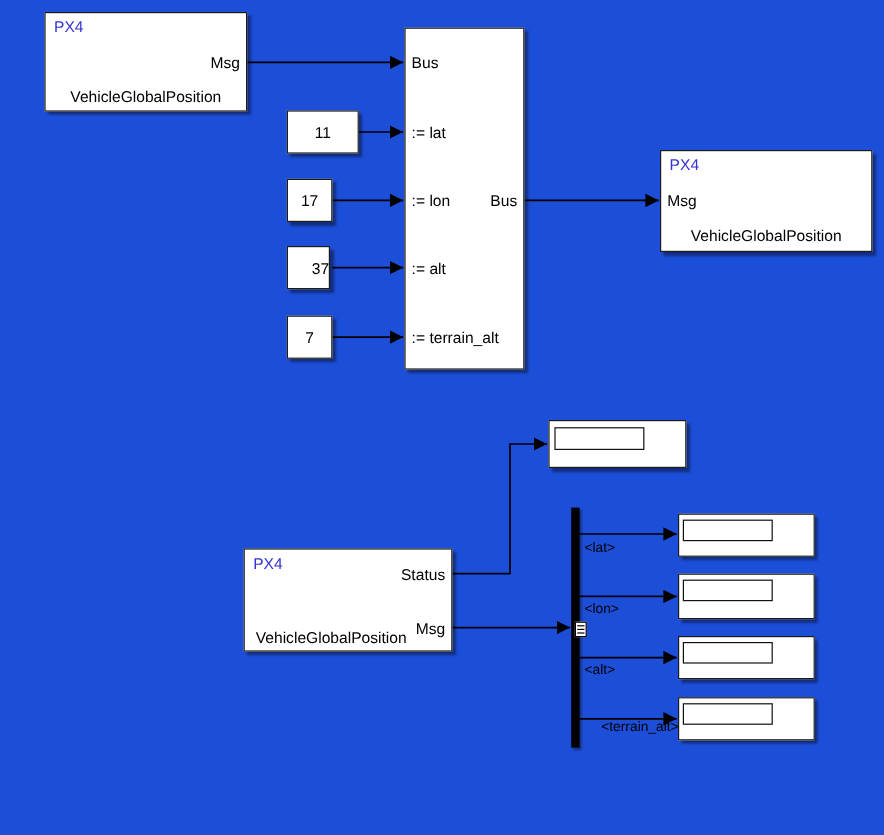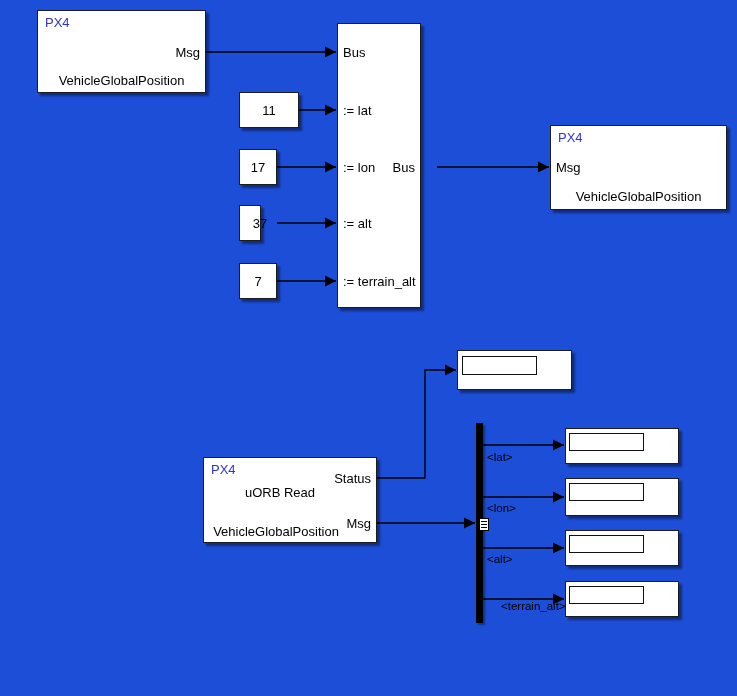--- a/index.html
+++ b/index.html
@@ -66,46 +66,45 @@
     <span class="pl r" style="top:34px;">Msg</span>
     <span class="ctr" style="top:62px;">VehicleGlobalPosition</span>
   </div>
 
   <div class="blk const" style="left:239px;top:92px;width:60px;height:36px;">
     <span>11</span>
   </div>
   <div class="blk const" style="left:239px;top:149px;width:38px;height:36px;">
     <span>17</span>
   </div>
-  <div class="blk const" style="left:239px;top:205px;width:22px;height:36px;padding-left:20px;">
+  <div class="blk const" style="left:239px;top:205px;width:36px;height:36px;padding-left:20px;">
     <span>37</span>
   </div>
   <div class="blk const" style="left:239px;top:263px;width:38px;height:36px;">
     <span>7</span>
   </div>
 
-  <div class="blk" style="left:337px;top:23px;width:84px;height:285px;">
+  <div class="blk" style="left:337px;top:23px;width:100px;height:285px;">
     <span class="pl l" style="top:21px;">Bus</span>
     <span class="pl l" style="top:79px;">:= lat</span>
     <span class="pl l" style="top:136px;">:= lon</span>
     <span class="pl l" style="top:192px;">:= alt</span>
     <span class="pl l" style="top:250px;">:= terrain_alt</span>
     <span class="pl r" style="top:136px;">Bus</span>
   </div>
 
   <div class="blk" style="left:550px;top:125px;width:177px;height:85px;">
     <span class="tag">PX4</span>
     <span class="pl l" style="top:34px;">Msg</span>
     <span class="ctr" style="top:63px;">VehicleGlobalPosition</span>
   </div>
 
   <div class="blk" style="left:203px;top:457px;width:174px;height:86px;">
     <span class="tag">PX4</span>
     <span class="pl r" style="top:13px;">Status</span>
-    <span class="ctr" style="top:27px;padding-right:20px;">uORB Read</span>
     <span class="pl r" style="top:58px;">Msg</span>
     <span class="ctr" style="top:66px;padding-right:28px;">VehicleGlobalPosition</span>
   </div>
 
   <div class="blk" style="left:457px;top:350px;width:115px;height:40px;">
     <div class="disp-inner" style="left:4px;top:5px;width:75px;height:19px;"></div>
   </div>
 
   <div class="busbar" style="left:476px;top:423px;width:7px;height:200px;"></div>
   <div class="selglyph" style="left:479px;top:518px;width:10px;height:13px;"></div>

